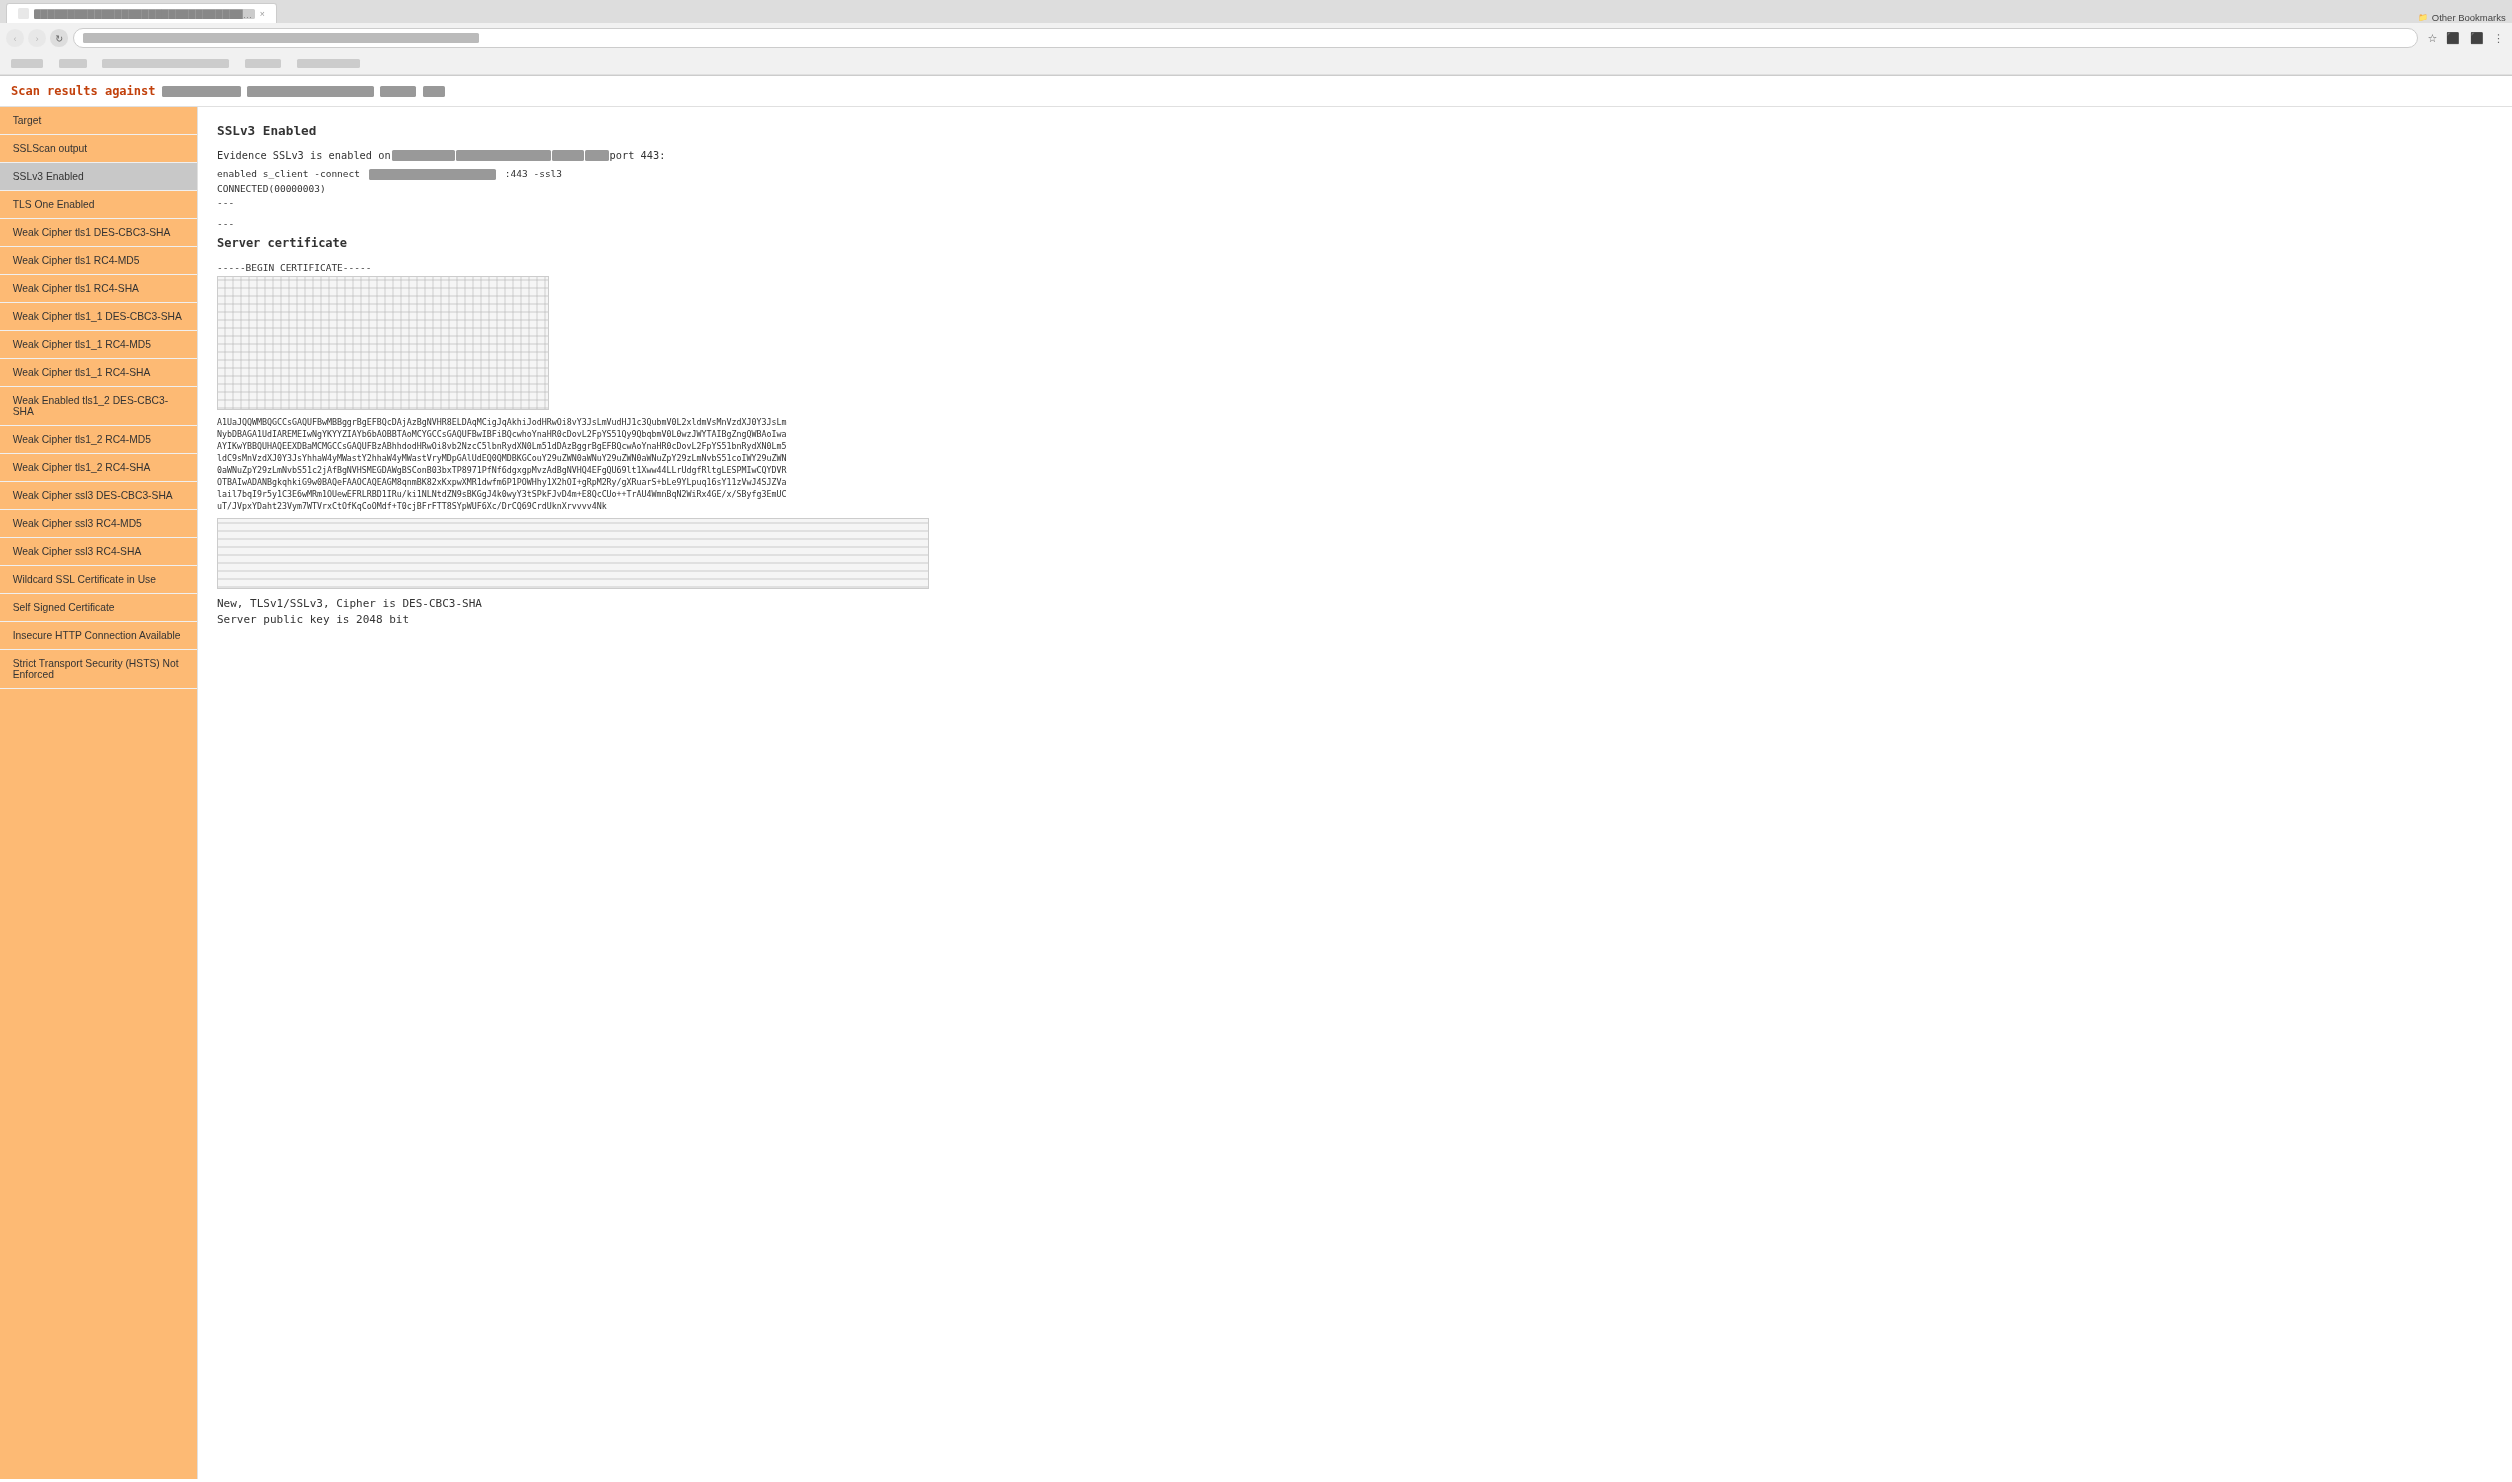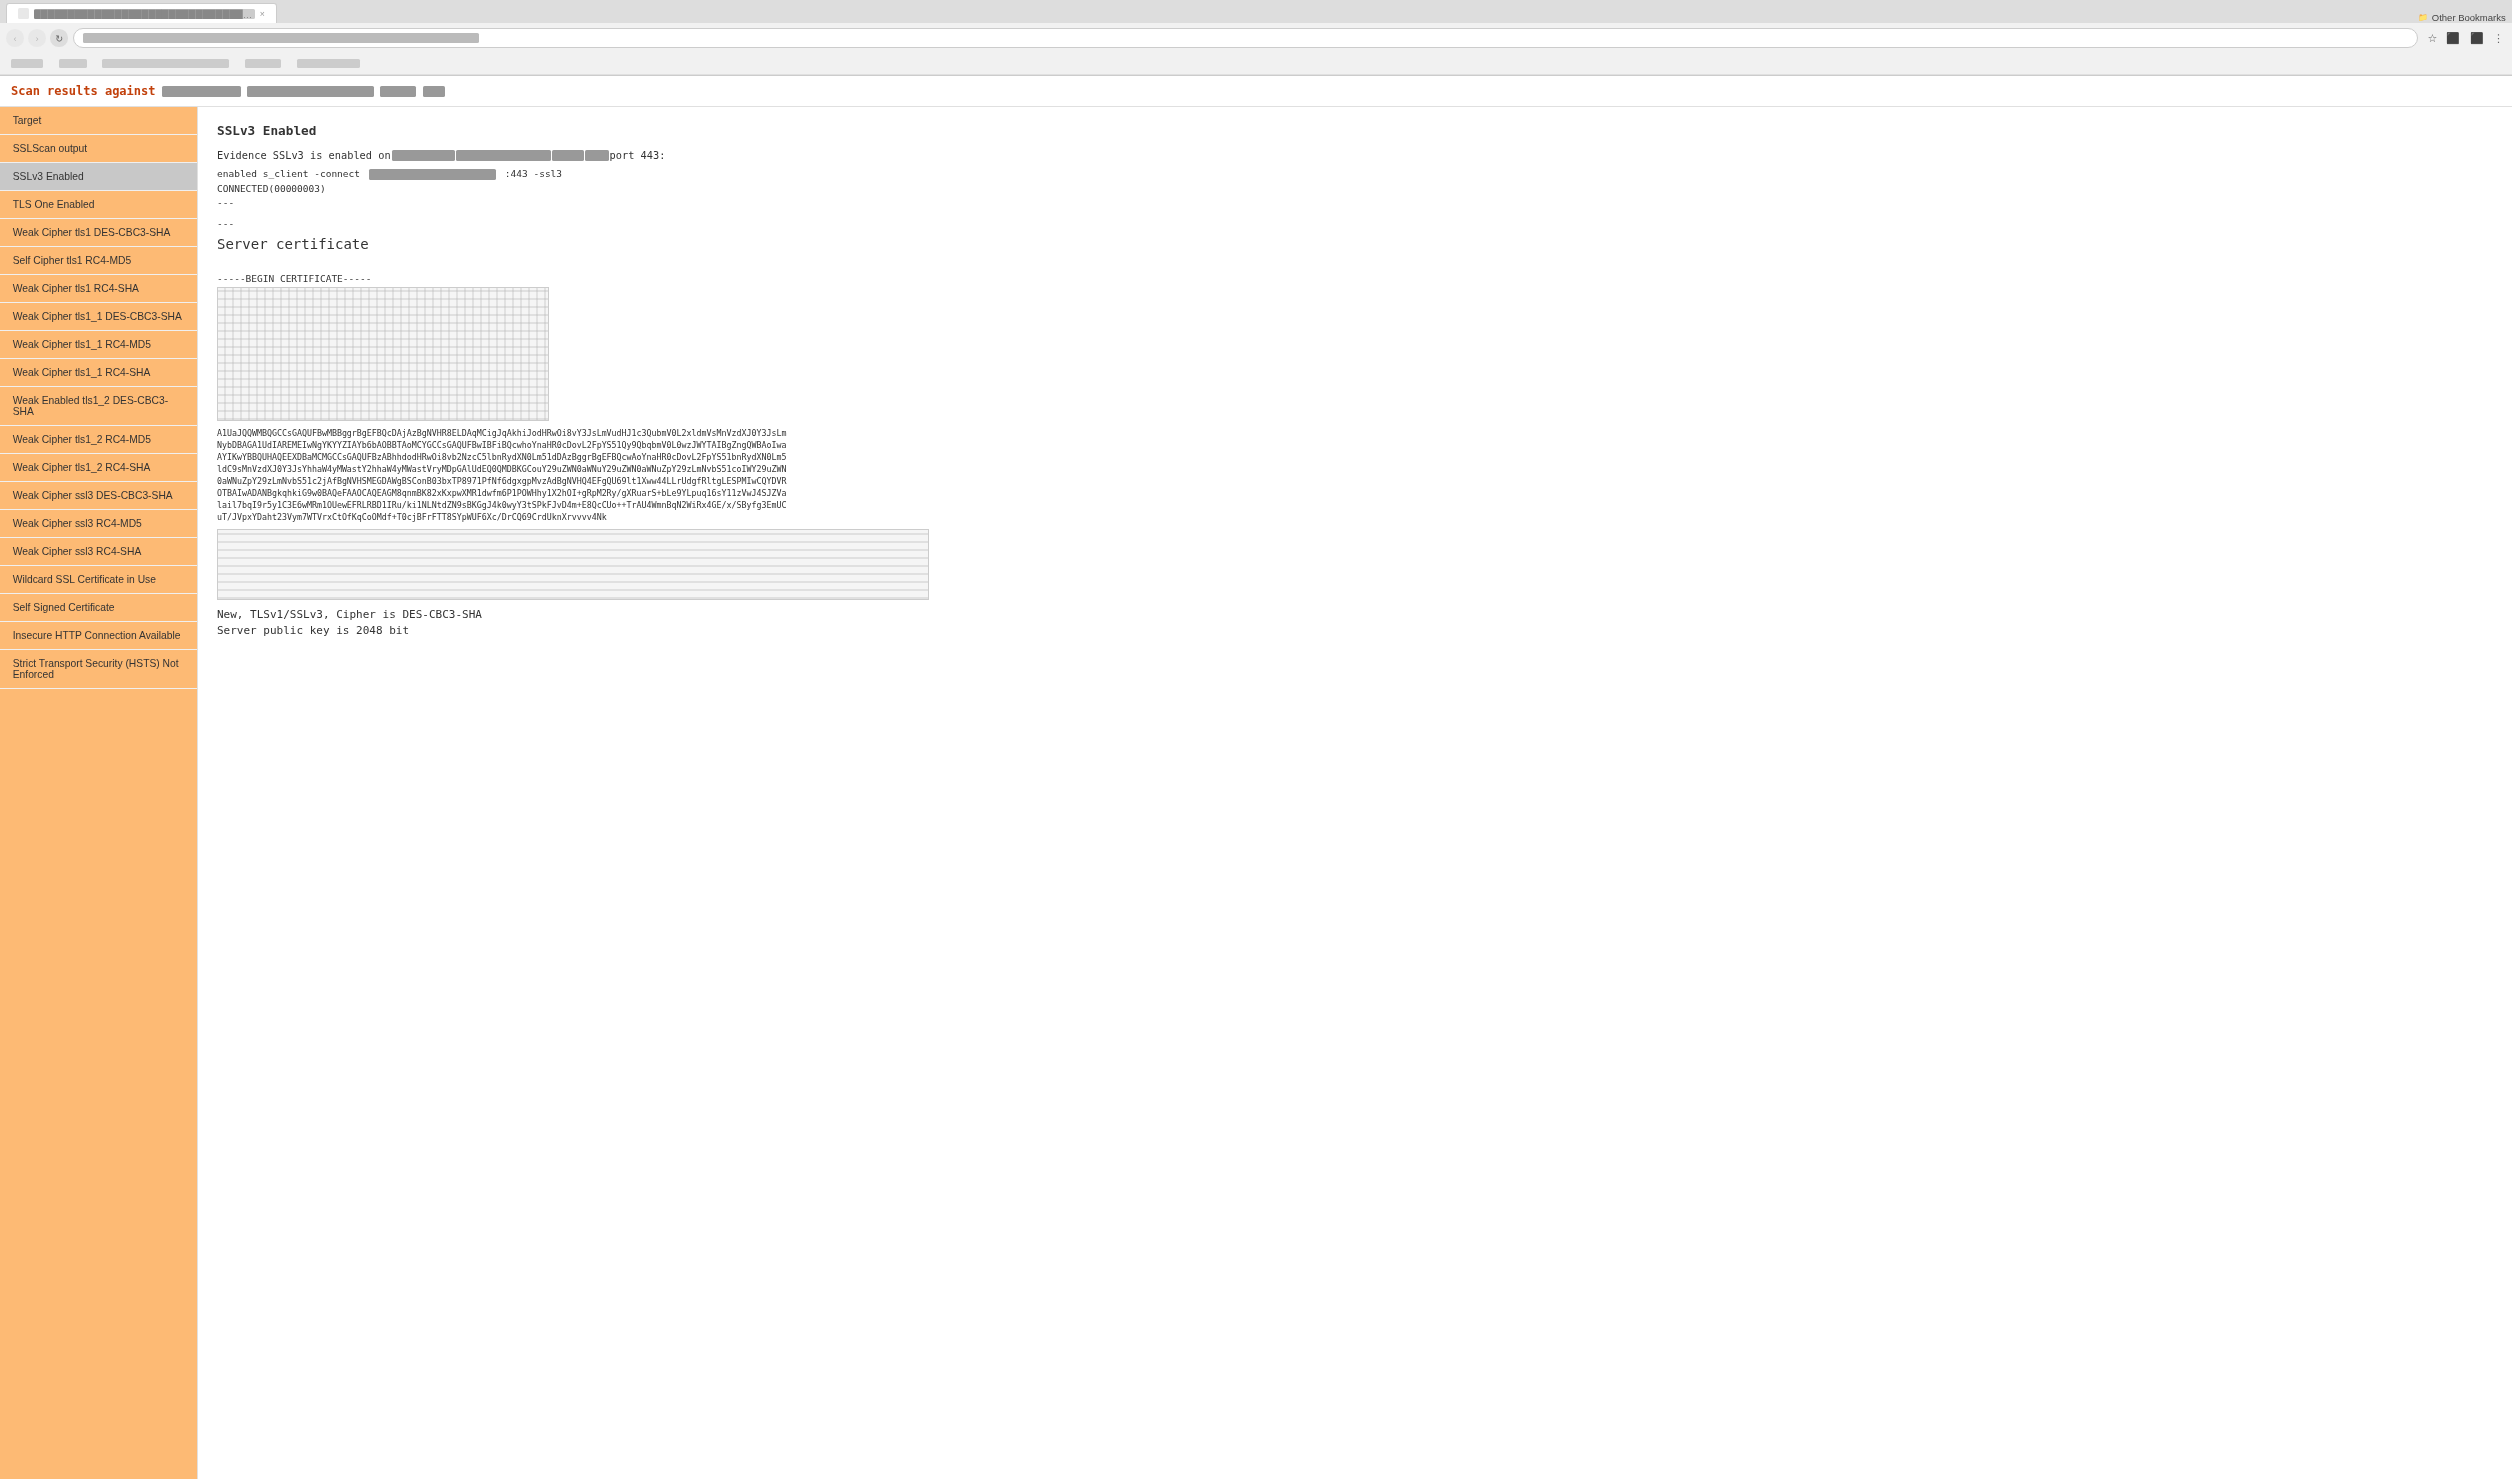--- a/index.html
+++ b/index.html
@@ -194,22 +194,22 @@
       flex: 1;
       max-width: 712px;
     }
 
     .divider-line {
       font-family: monospace; font-size: 9.5px;
       margin: 6.3px 0;
     }
 
     .server-cert-label {
-      font-family: monospace; font-size: 14px; font-weight: normal;
-      margin-bottom: 21px;
+      font-family: monospace; font-size: 12px; font-weight: bold;
+      margin-bottom: 12px;
     }
     .begin-cert {
       font-family: monospace; font-size: 9.5px; margin-bottom: 3.2px;
     }
 
     .cert-image-block {
       width: 332px;
       height: 134px;
       background: repeating-linear-gradient(
         0deg,
@@ -320,21 +320,21 @@
   </div>
 
   <div class="content-area">
 
     <div class="sidebar">
       <div class="sidebar-item">Target</div>
       <div class="sidebar-item">SSLScan output</div>
       <div class="sidebar-item active">SSLv3 Enabled</div>
       <div class="sidebar-item">TLS One Enabled</div>
       <div class="sidebar-item">Weak Cipher tls1 DES-CBC3-SHA</div>
-      <div class="sidebar-item">Self Cipher tls1 RC4-MD5</div>
+      <div class="sidebar-item">Weak Cipher tls1 RC4-MD5</div>
       <div class="sidebar-item">Weak Cipher tls1 RC4-SHA</div>
       <div class="sidebar-item">Weak Cipher tls1_1 DES-CBC3-SHA</div>
       <div class="sidebar-item">Weak Cipher tls1_1 RC4-MD5</div>
       <div class="sidebar-item">Weak Cipher tls1_1 RC4-SHA</div>
       <div class="sidebar-item">Weak Enabled tls1_2 DES-CBC3-SHA</div>
       <div class="sidebar-item">Weak Cipher tls1_2 RC4-MD5</div>
       <div class="sidebar-item">Weak Cipher tls1_2 RC4-SHA</div>
       <div class="sidebar-item">Weak Cipher ssl3 DES-CBC3-SHA</div>
       <div class="sidebar-item">Weak Cipher ssl3 RC4-MD5</div>
       <div class="sidebar-item">Weak Cipher ssl3 RC4-SHA</div>

